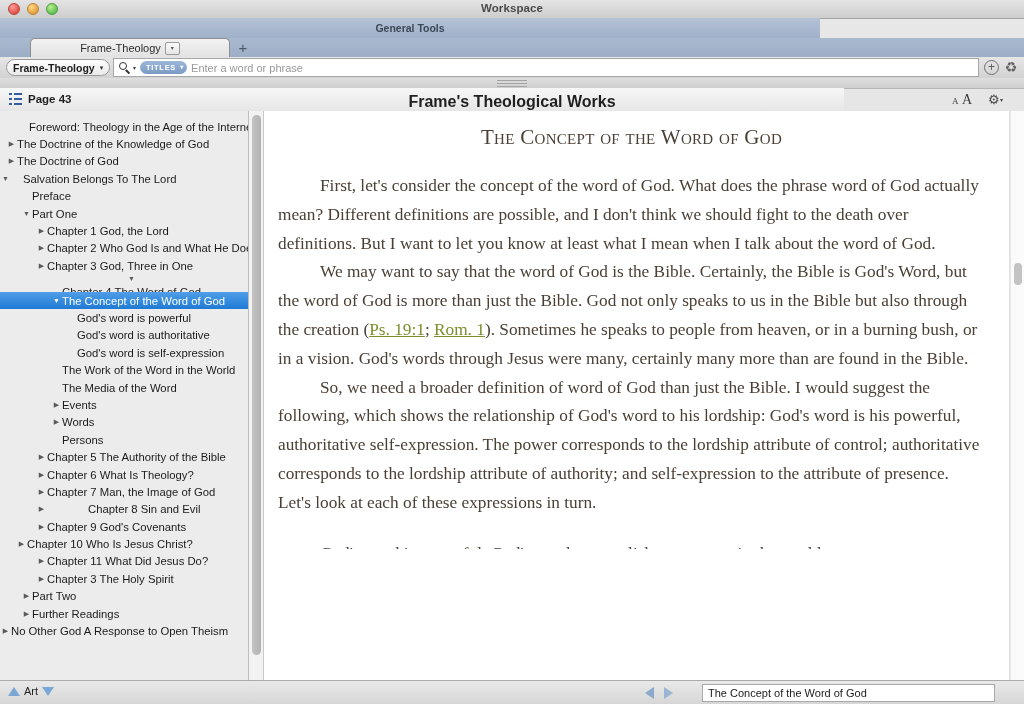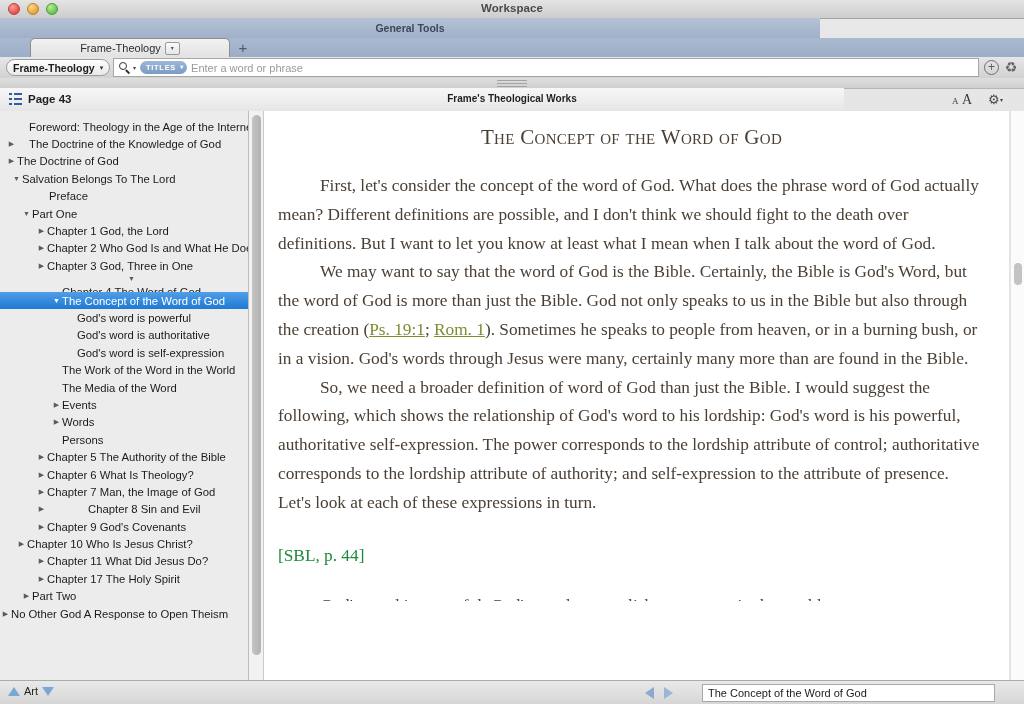--- a/index.html
+++ b/index.html
@@ -95,21 +95,21 @@
 
   .hdrbar{position:absolute;left:0;top:88px;width:836px;height:23px;
     background:linear-gradient(#f7f7f7,#e6e6e6);
     border-bottom:1px solid #bdbdbd;padding-left:8px;}
   .listicon{position:absolute;left:9px;top:5px;width:13px;height:12px;}
   .listicon i{position:absolute;left:0;width:3px;height:2.4px;background:#2f5d9e;}
   .listicon b{position:absolute;left:5px;width:8px;height:2.4px;background:#2f5d9e;}
   .pagelabel{position:absolute;left:28px;top:5px;font-size:11.5px;color:#1f1f1f;
     font-weight:700;}
   .dochdr-title{position:absolute;left:0;top:5px;width:1024px;text-align:center;
-    font-size:10px;color:#1f1f1f;font-weight:700;}
+    font-size:16px;color:#1f1f1f;font-weight:700;}
   .fontA-s{position:absolute;left:952px;top:8px;font-size:9px;color:#3a3a3a;
     font-family:"Liberation Serif",serif;}
   .fontA-l{position:absolute;left:962px;top:4px;font-size:14px;color:#3a3a3a;
     font-family:"Liberation Serif",serif;}
   .gear{position:absolute;left:988px;top:4px;font-size:13px;color:#4a4a4a;line-height:15px;}
   .gear-caret{position:absolute;left:1000px;top:8px;font-size:6px;color:#4a4a4a;}
 
   
   .sidebar{position:absolute;left:0;top:111px;width:248px;height:569px;
     background:#ececec;border-right:1px solid #bdbdbd;overflow:hidden;}
@@ -235,33 +235,33 @@
     <div class="gear">⚙</div>
     <div class="gear-caret">▾</div>
   </div>
 
   <div class="sidebar">
     <div class="tree" id="tree">
         <div class="row" style="padding-left: 18px;">
           <span class="tri"></span>
           <span class="lbl">Foreword: Theology in the Age of the Internet</span>
         </div>
-        <div class="row" style="padding-left: 6px; gap: 12px;">
+        <div class="row" style="padding-left: 6px;">
           <span class="tri">▶</span>
           <span class="lbl">The Doctrine of the Knowledge of God</span>
         </div>
         <div class="row" style="padding-left: 6px;">
           <span class="tri">▶</span>
           <span class="lbl">The Doctrine of God</span>
         </div>
-        <div class="row" style="padding-left: 11px;">
+        <div class="row" style="padding-left: 0; gap: 12px;">
           <span class="tri">▼</span>
           <span class="lbl">Salvation Belongs To The Lord</span>
         </div>
-        <div class="row" style="padding-left: 38px; text-align: right;">
+        <div class="row" style="padding-left: 21px; text-align: right;">
           <span class="tri"></span>
           <span class="lbl">Preface</span>
         </div>
         <div class="row" style="padding-left: 21px;">
           <span class="tri">▼</span>
           <span class="lbl">Part One</span>
         </div>
         <div class="row" style="padding-left: 36px;">
           <span class="tri">▶</span>
           <span class="lbl">Chapter 1 God, the Lord</span>
@@ -337,45 +337,48 @@
         <div class="row" style="padding-left: 16px;">
           <span class="tri">▶</span>
           <span class="lbl">Chapter 10 Who Is Jesus Christ?</span>
         </div>
         <div class="row" style="padding-left: 36px;">
           <span class="tri">▶</span>
           <span class="lbl">Chapter 11 What Did Jesus Do?</span>
         </div>
         <div class="row" style="padding-left: 36px;">
           <span class="tri">▶</span>
-          <span class="lbl">Chapter 17 The Holy Spirit</span>
+          <span class="lbl">Chapter 3 The Holy Spirit</span>
         </div>
         <div class="row" style="padding-left: 21px;">
           <span class="tri">▶</span>
           <span class="lbl">Part Two</span>
+        </div>
+        <div class="row" style="padding-left: 21px;">
+          <span class="tri">▶</span>
+          <span class="lbl">Further Readings</span>
         </div>
         <div class="row" style="padding-left: 0;">
           <span class="tri">▶</span>
           <span class="lbl">No Other God A Response to Open Theism</span>
         </div>
       </div>
   </div>
   <div class="sb-scroll">
     <div class="sb-thumb"></div>
   </div>
 
   <div class="content">
     <div class="doc">
       <h1>The Concept of the Word of God</h1>
       <p>First, let's consider the concept of the word of God. What does the phrase word of God actually mean? Different definitions are possible, and I don't think we should fight to the death over definitions. But I want to let you know at least what I mean when I talk about the word of God.</p>
       <p style="margin-top:0;">
         <span>We may want to say that the word of God is the Bible. Certainly, the Bible is God's Word, but the word of God is more than just the Bible. God not only speaks to us in the Bible but also through the creation (</span><a class="ref" href="#">Ps. 19:1</a><span>; </span><a class="ref" href="#">Rom. 1</a><span>). Sometimes he speaks to people from heaven, or in a burning bush, or in a vision. God's words through Jesus were many, certainly many more than are found in the Bible.</span>
       </p>
       <p>So, we need a broader definition of word of God than just the Bible. I would suggest the following, which shows the relationship of God's word to his lordship: God's word is his powerful, authoritative self-expression. The power corresponds to the lordship attribute of control; authoritative corresponds to the lordship attribute of authority; and self-expression to the attribute of presence. Let's look at each of these expressions in turn.</p>
-      <p class="sbl">[SBL, p. 44]</p>
       <p class="cutoff">God's word is powerful. God's word accomplishes purposes in the world.</p>
     </div>
   </div>
   <div class="ct-scroll">
     <div class="ct-line"></div>
     <div class="ct-thumb"></div>
   </div>
 
   <div class="statusbar">
     <div class="art">

